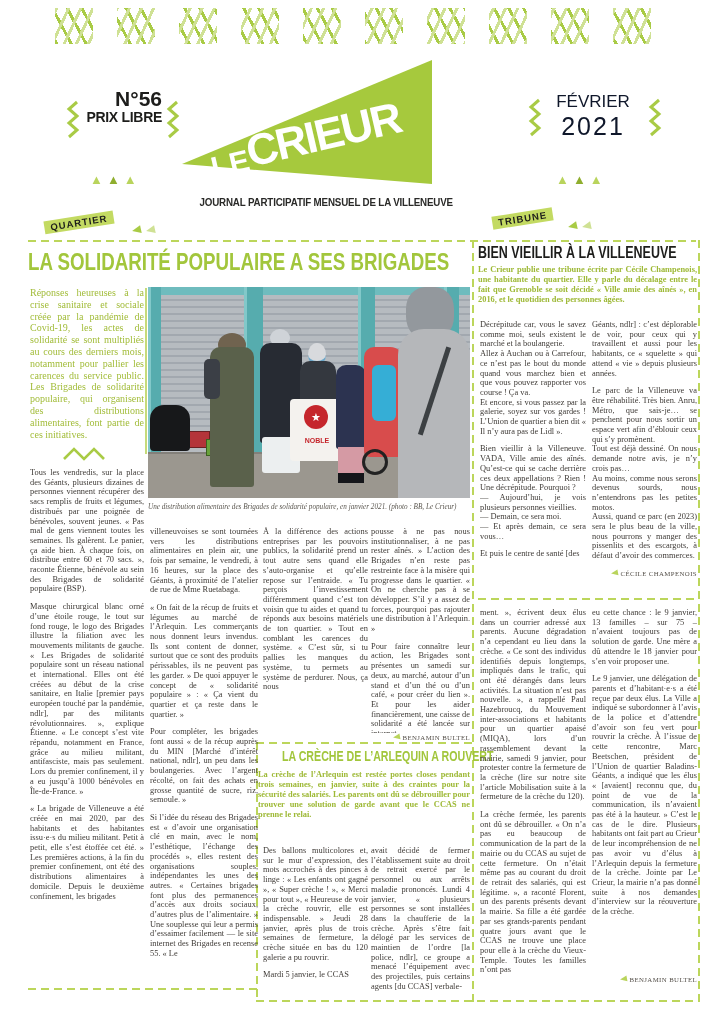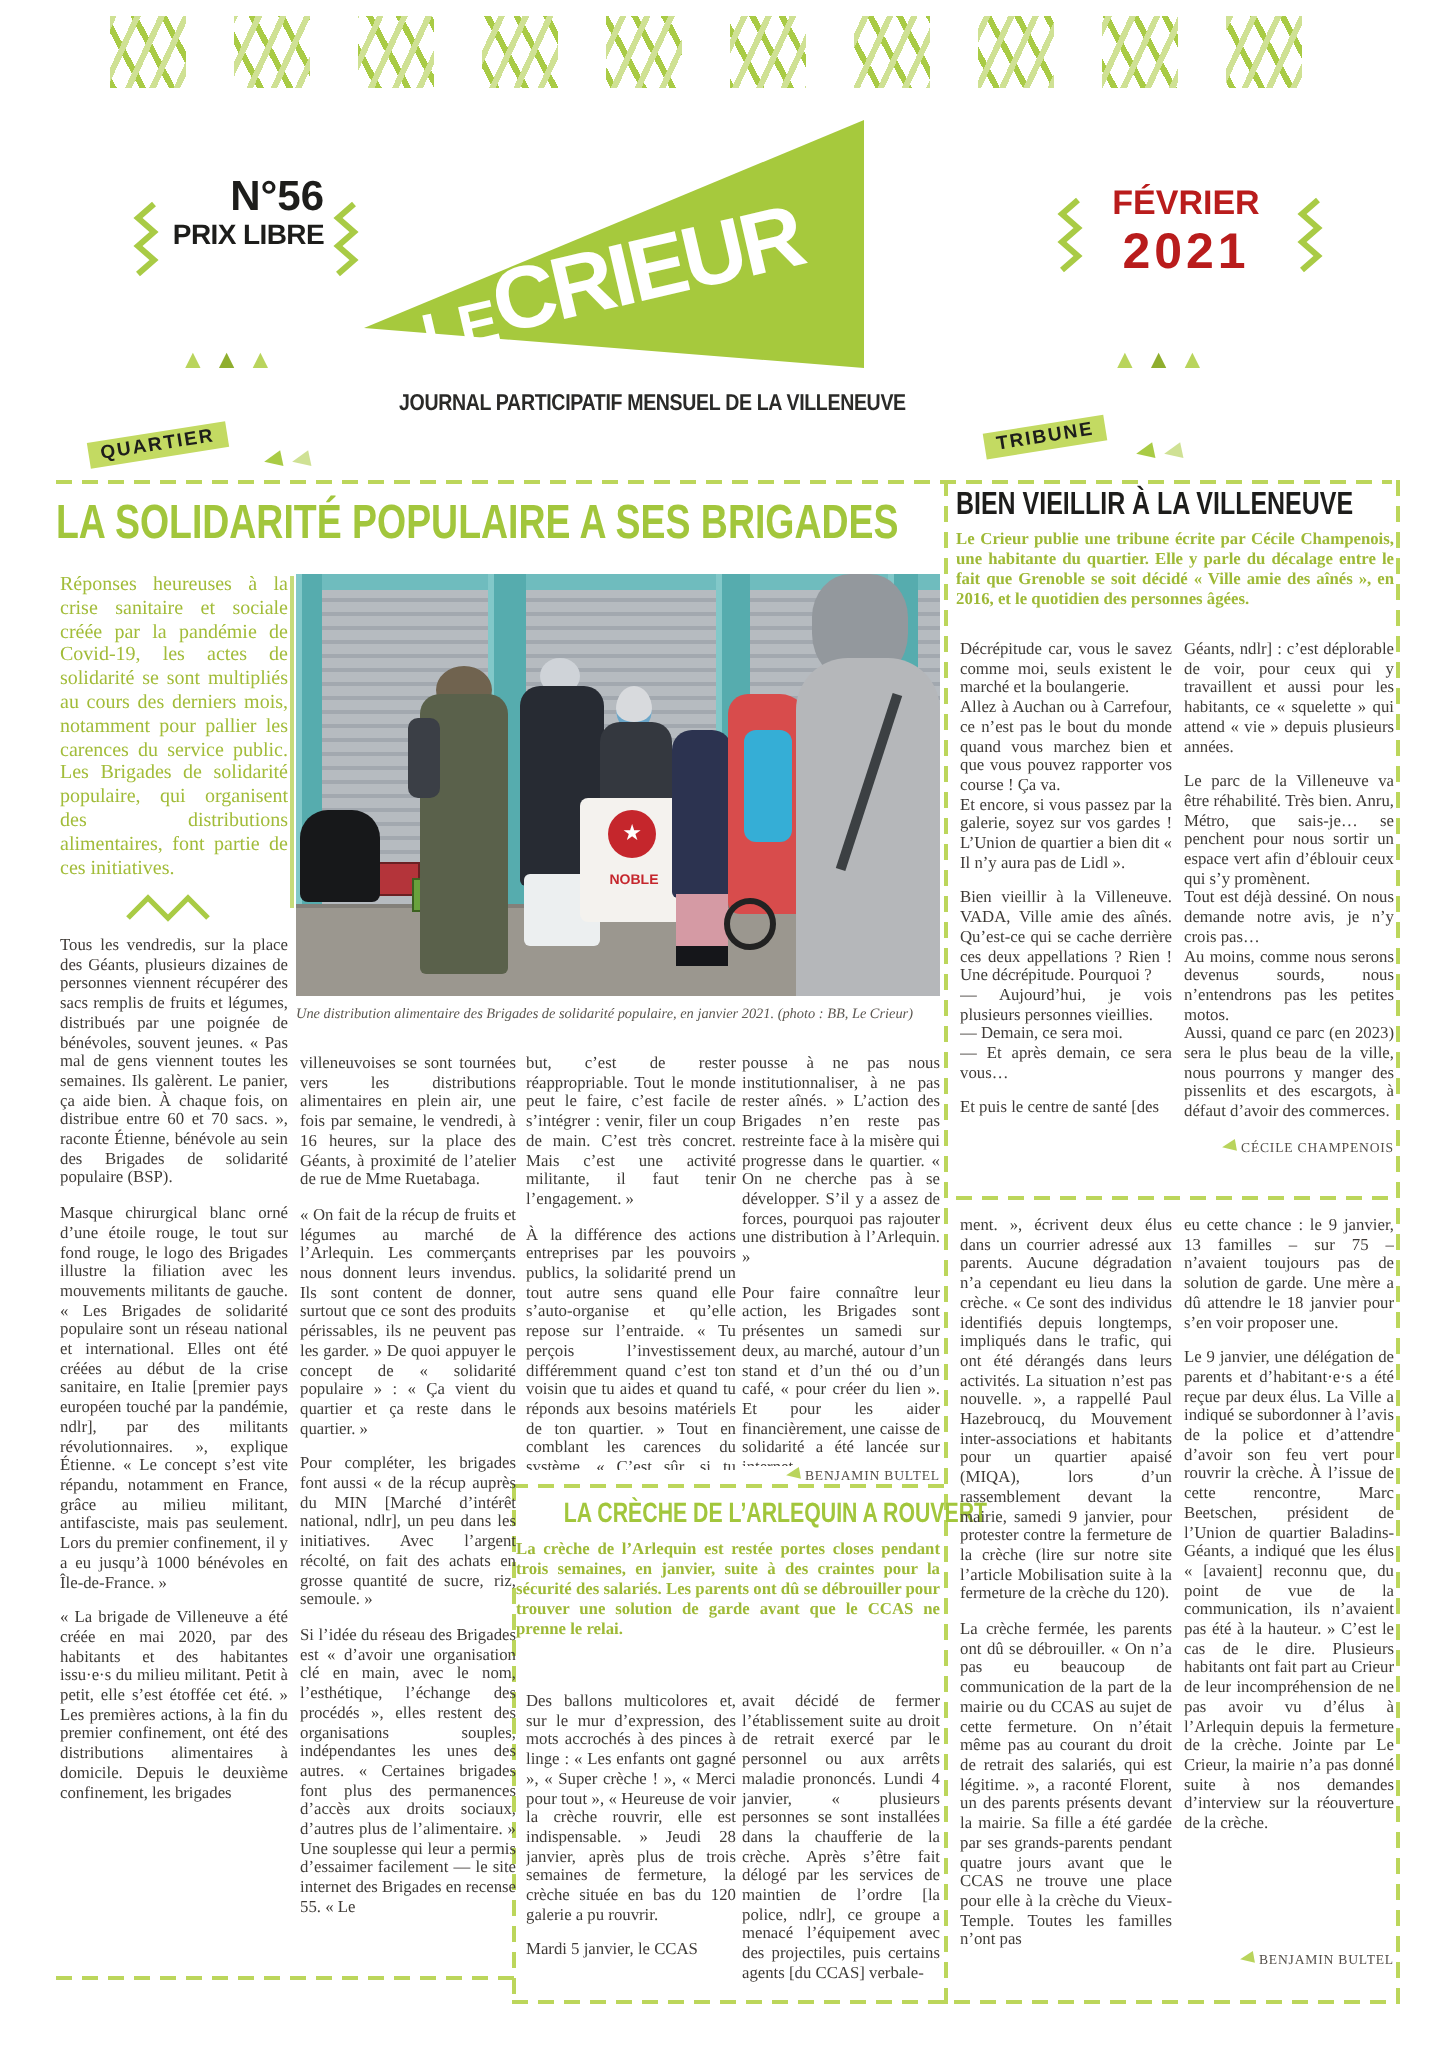--- a/index.html
+++ b/index.html
@@ -19,21 +19,21 @@
   .dash-v{width:2px;background:repeating-linear-gradient(180deg,#bcd65b 0 8px,transparent 8px 13px);}
   .tag{font-family:"Liberation Sans",sans-serif;font-weight:bold;font-size:9.5px;letter-spacing:1px;
        color:#1d1d1b;transform:rotate(-9deg);padding:1px 6px;background:#c3da62;white-space:nowrap;}
   .mini-tri{width:0;height:0;border-top:4px solid transparent;border-bottom:4px solid transparent;
        border-right:9px solid #a9cb45;transform:rotate(-12deg);}
   .mini-tri.lt{border-right-color:#cfe194;}
   
   .issuebox{font-family:"Liberation Sans",sans-serif;font-weight:bold;color:#1d1d1b;text-align:right;line-height:1.05;}
   .issuebox .big{font-size:21px;letter-spacing:0;}
   .issuebox .small{font-size:14px;letter-spacing:-0.3px;}
-  .datebox{font-family:"Liberation Sans",sans-serif;font-weight:bold;color:#b91c1c;text-align:center;line-height:1.15;}
+  .datebox{font-family:"Liberation Sans",sans-serif;font-weight:normal;color:#0f172a;text-align:center;line-height:1.15;}
   .datebox .m{font-size:17px;}
   .datebox .y{font-size:25px;letter-spacing:2px;}
   .subtitle{font-family:"Liberation Sans",sans-serif;font-weight:bold;font-size:11.5px;letter-spacing:-0.2px;
        color:#2a2a28;text-align:center;white-space:nowrap;transform:scaleX(.85);}
   
   .h1{font-family:"Liberation Sans",sans-serif;font-weight:bold;font-size:24px;color:#a2c63c;
       white-space:nowrap;transform:scaleX(.78);transform-origin:left top;}
   .h2{font-family:"Liberation Sans",sans-serif;font-weight:bold;font-size:16px;color:#1d1d1b;
       white-space:nowrap;transform:scaleX(.78);transform-origin:left top;}
   .h3{font-family:"Liberation Sans",sans-serif;font-weight:bold;font-size:14px;color:#a2c63c;
@@ -152,25 +152,24 @@
   <div style="left:214px;top:162px;width:20px;height:20px;border:3px solid #222;border-radius:50%;"></div>
   <div style="left:258px;top:0;width:48px;height:54px;background:#93989d;border-radius:40% 40% 45% 45%;"></div>
   <div class="person" style="left:250px;top:42px;width:72px;height:169px;background:#b5b7ba;border-radius:26px 26px 0 0;"></div>
   <div style="left:284px;top:58px;width:5px;height:92px;background:#3c4043;transform:rotate(18deg);"></div>
 </div>
 <div class="abs caption" style="left:148px;top:503px;width:326px;">Une distribution alimentaire des Brigades de solidarité populaire, en janvier 2021. (photo : BB, Le Crieur)</div>
 
 <div class="abs bodycol" style="left:150px;top:527px;width:108px;height:460px;">
   <p>villeneuvoises se sont tournées vers les distributions alimentaires en plein air, une fois par semaine, le vendredi, à 16 heures, sur la place des Géants, à proximité de l’atelier de rue de Mme Ruetabaga.</p>
   <p>« On fait de la récup de fruits et légumes au marché de l’Arlequin. Les commerçants nous donnent leurs invendus. Ils sont content de donner, surtout que ce sont des produits périssables, ils ne peuvent pas les garder. » De quoi appuyer le concept de « solidarité populaire » : « Ça vient du quartier et ça reste dans le quartier. »</p>
-  <p>Pour compléter, les brigades font aussi « de la récup auprès du MIN [Marché d’intérêt national, ndlr], un peu dans les initiatives. Avec l’argent récolté, on fait des achats en grosse quantité de sucre, riz, semoule. »</p>
+  <p>Pour compléter, les brigades font aussi « de la récup auprès du MIN [Marché d’intérêt national, ndlr], un peu dans les boulangeries. Avec l’argent récolté, on fait des achats en grosse quantité de sucre, riz, semoule. »</p>
   <p>Si l’idée du réseau des Brigades est « d’avoir une organisation clé en main, avec le nom, l’esthétique, l’échange des procédés », elles restent des organisations souples, indépendantes les unes des autres. « Certaines brigades font plus des permanences d’accès aux droits sociaux, d’autres plus de l’alimentaire. » Une souplesse qui leur a permis d’essaimer facilement — le site internet des Brigades en recense 55. « Le</p>
 </div>
 <div class="abs bodycol" style="left:263px;top:527px;width:105px;height:208px;">
-  <p>but, c’est de rester réappropriable. Tout le monde peut le faire, c’est facile de s’intégrer : venir, filer un coup de main. C’est très concret. Mais c’est une activité militante, il faut tenir l’engagement. »</p>
   <p>À la différence des actions entreprises par les pouvoirs publics, la solidarité prend un tout autre sens quand elle s’auto-organise et qu’elle repose sur l’entraide. « Tu perçois l’investissement différemment quand c’est ton voisin que tu aides et quand tu réponds aux besoins matériels de ton quartier. » Tout en comblant les carences du système. « C’est sûr, si tu pallies les manques du système, tu permets au système de perdurer. Nous, ça nous</p>
 </div>
 <div class="abs bodycol" style="left:371px;top:527px;width:99px;height:206px;">
   <p>pousse à ne pas nous institutionnaliser, à ne pas rester aînés. » L’action des Brigades n’en reste pas restreinte face à la misère qui progresse dans le quartier. « On ne cherche pas à se développer. S’il y a assez de forces, pourquoi pas rajouter une distribution à l’Arlequin. »</p>
   <p>Pour faire connaître leur action, les Brigades sont présentes un samedi sur deux, au marché, autour d’un stand et d’un thé ou d’un café, « pour créer du lien ». Et pour les aider financièrement, une caisse de solidarité a été lancée sur internet (https://www.leetchi.com/c/soutenir-la-brigade-de-solidarite-populaire-grenoble).</p>
 </div>
 <div class="abs byline" style="left:371px;top:734px;width:99px;"><span class="tri"></span><span>BENJAMIN BULTEL</span></div>
 
 <div class="abs h3" style="left:256px;top:748px;width:216px;">LA CRÈCHE DE L’ARLEQUIN A ROUVERT</div>
 <div class="abs intro2" style="left:258px;top:770px;width:212px;">La crèche de l’Arlequin est restée portes closes pendant trois semaines, en janvier, suite à des craintes pour la sécurité des salariés. Les parents ont dû se débrouiller pour trouver une solution de garde avant que le CCAS ne prenne le relai.</div>

